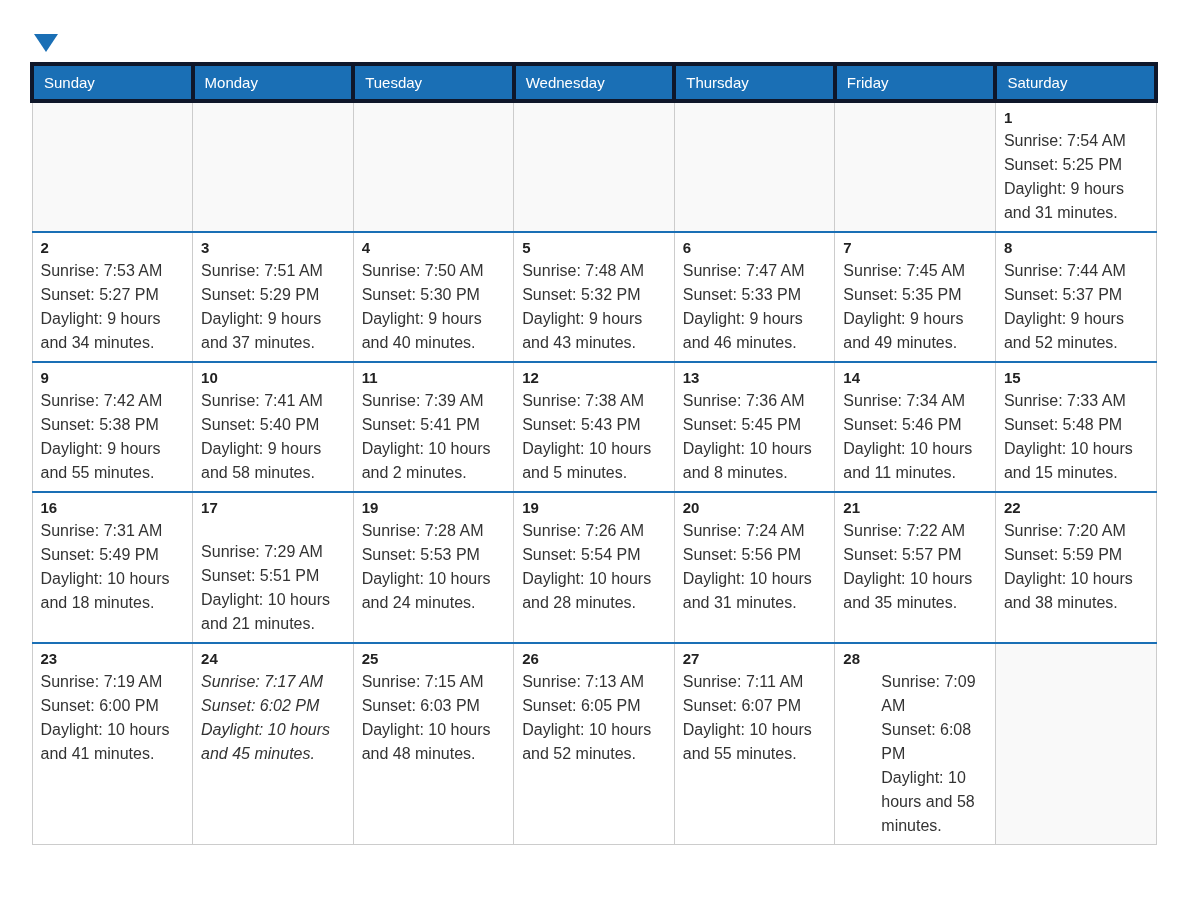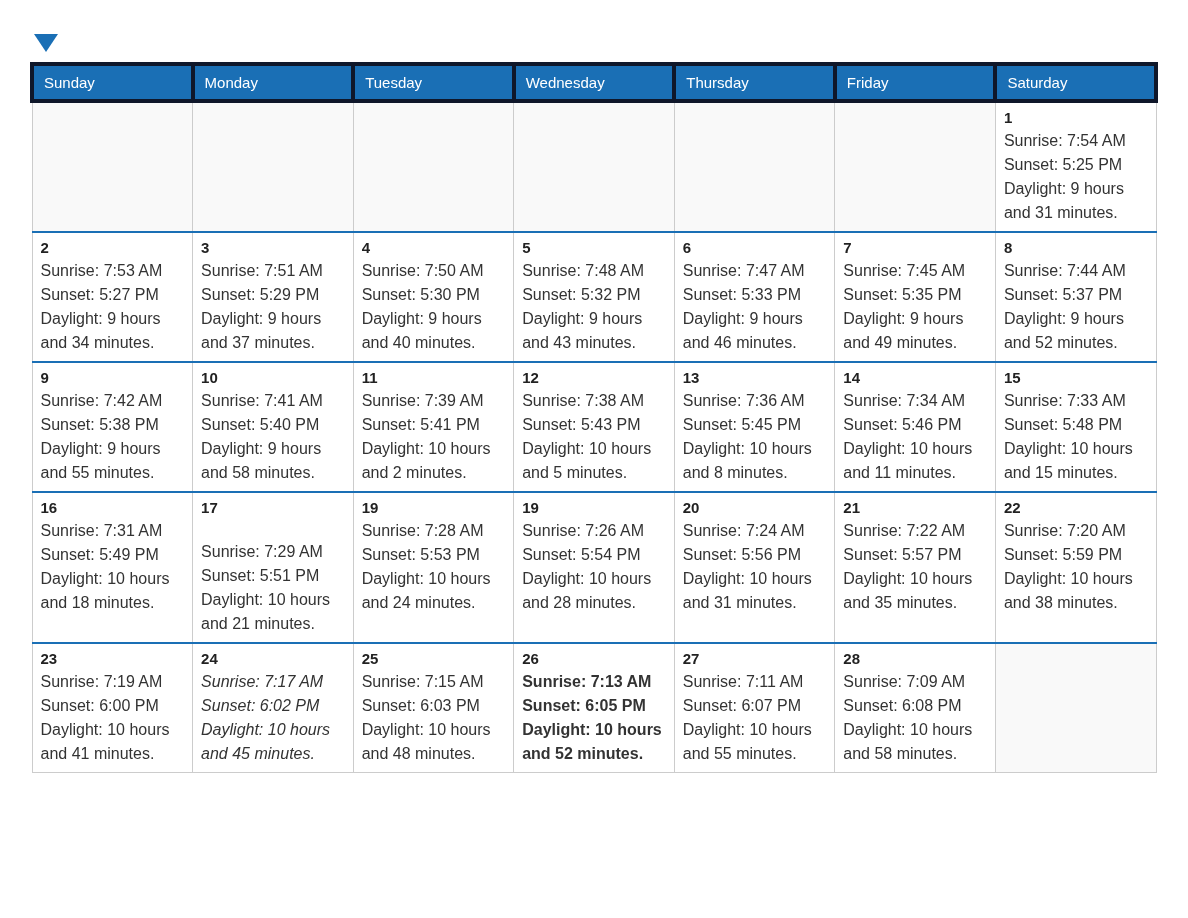--- a/index.html
+++ b/index.html
@@ -297,32 +297,32 @@
 Daylight: 10 hours and 45 minutes.</div>
         </td>
         <td>
           <span class="day-number">25</span>
           <div class="day-info" style="white-space: pre-line;">Sunrise: 7:15 AM
 Sunset: 6:03 PM
 Daylight: 10 hours and 48 minutes.</div>
         </td>
         <td>
           <span class="day-number">26</span>
-          <div class="day-info" style="white-space: pre-line; font-weight: bold;">Sunrise: 7:13 AM
+          <div class="day-info" style="white-space: pre-line;">Sunrise: 7:13 AM
 Sunset: 6:05 PM
 Daylight: 10 hours and 52 minutes.</div>
         </td>
         <td>
           <span class="day-number">27</span>
           <div class="day-info" style="white-space: pre-line;">Sunrise: 7:11 AM
 Sunset: 6:07 PM
 Daylight: 10 hours and 55 minutes.</div>
         </td>
         <td>
           <span class="day-number">28</span>
-          <div class="day-info" style="white-space: pre-line;">Sunrise: 7:09 AM
+          <div class="day-info" style="white-space: pre-line; margin-left: 38px;">Sunrise: 7:09 AM
 Sunset: 6:08 PM
 Daylight: 10 hours and 58 minutes.</div>
         </td>
         <td class="empty-cell"></td>
       </tr>
     </tbody>
 </table>
 
 </body></html>

